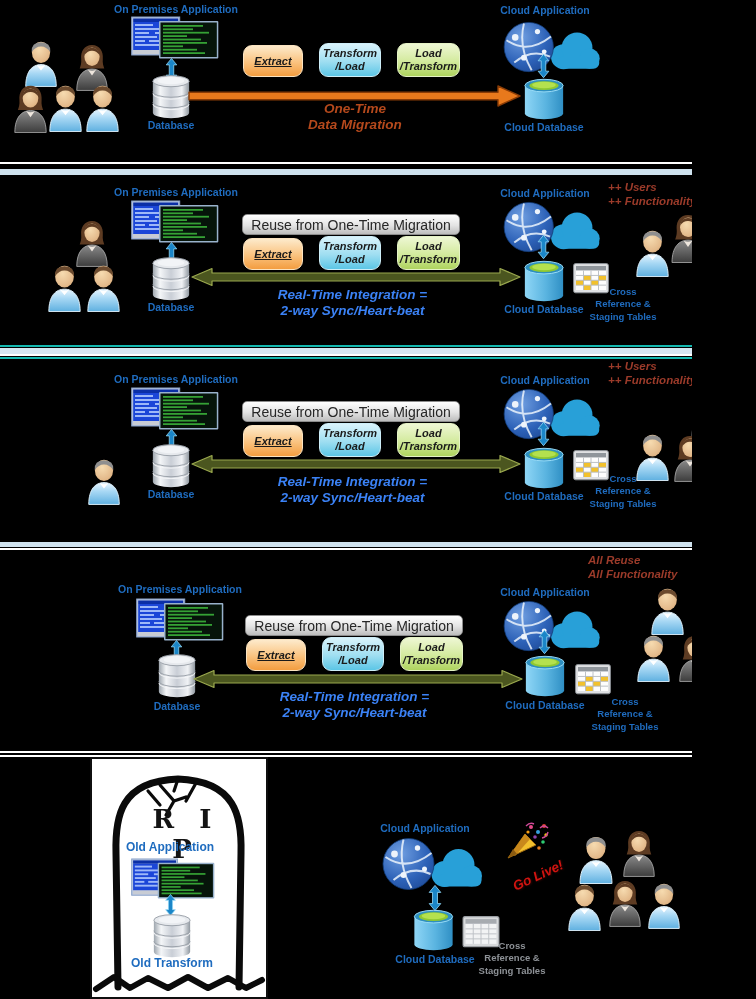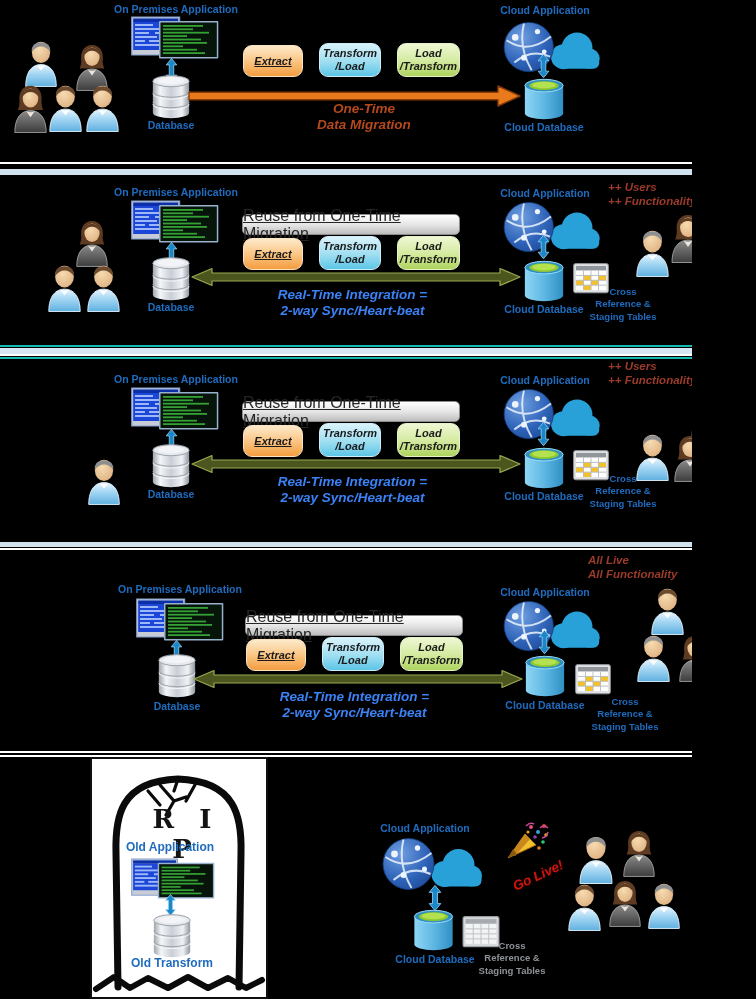--- a/index.html
+++ b/index.html
@@ -22,21 +22,21 @@
        color:#1a1a1a;display:flex;align-items:center;justify-content:center;text-align:center;
        white-space:pre-line;line-height:1.15;box-shadow:1px 2px 3px rgba(0,0,0,.55);}
   .btn.extract{background:linear-gradient(180deg,#fdeacb 0%,#fac27e 55%,#f39d40 100%);
        border:1.5px solid #fbe3c0;text-decoration:underline;}
   .btn.tl{background:linear-gradient(180deg,#d9f3fb 0%,#9fdef1 55%,#5cc6e6 100%);
        border:1.5px solid #cdeef8;}
   .btn.lt{background:linear-gradient(180deg,#eef7d4 0%,#d3ea9d 55%,#aed35e 100%);
        border:1.5px solid #e4f2c4;}
   .banner{position:absolute;background:linear-gradient(180deg,#ffffff 0%,#e3e3e3 55%,#bdbdbd 100%);
        border:1px solid #8c8c8c;border-radius:5px;display:flex;align-items:center;justify-content:center;
-       font-size:16px;color:#262626;box-shadow:1px 2px 3px rgba(0,0,0,.5);text-decoration:underline;}
+       font-size:14px;color:#262626;box-shadow:1px 2px 3px rgba(0,0,0,.5);}
   .stripe{position:absolute;left:0;width:756px;}
   .whitebox{position:absolute;background:#fff;border:2px solid #0f0f0f;box-sizing:border-box;}
   .riptext{position:absolute;font-family:"DejaVu Serif",serif;font-size:26px;letter-spacing:8px;
        color:#141414;text-align:center;font-weight:bold;}
   .golive{position:absolute;color:#cf1410;font-weight:bold;font-style:italic;font-size:13.5px;
        transform:rotate(-25deg);text-shadow:1px 1px 2px #2a0505;text-align:center;}
 </style>
 </head>
 <body>
 
@@ -236,21 +236,21 @@
 
     <div class="btn extract" style="left:243px;top:45px;width:58px;height:30px">Extract</div>
     <div class="btn tl" style="left:319px;top:43px;width:60px;height:32px">Transform
 /Load</div>
     <div class="btn lt" style="left:397px;top:43px;width:61px;height:32px">Load
 /Transform</div>
 
     <svg class="icon" style="left:188px;top:84px;width:334px;height:24px">
         <use href="#arrow-right"></use>
       </svg>
-    <div class="cap orange" style="left:264px;top:101px;width:200px">One-Time
+    <div class="cap orange" style="left:255px;top:101px;width:200px">One-Time
 Data Migration</div>
 
     <div class="lbl" style="left:485px;top:4px;width:120px">Cloud Application</div>
     <svg class="icon" style="left:500px;top:20px;width:100px;height:56px">
         <use href="#cloud-app"></use>
       </svg>
     <svg class="icon" style="left:537px;top:53px;width:13px;height:26px">
         <use href="#v-arrow"></use>
       </svg>
     <svg class="icon" style="left:520px;top:77px;width:48px;height:44px">
@@ -438,21 +438,21 @@
         <use href="#db-cloud"></use>
       </svg>
     <div class="lbl" style="left:490px;top:699px;width:110px">Cloud Database</div>
     <svg class="icon" style="left:575px;top:664px;width:36px;height:31px">
         <use href="#sheet-y"></use>
       </svg>
     <div class="lbl sm" style="left:580px;top:696px;width:90px">Cross
 Reference &amp;
 Staging Tables</div>
 
-    <div class="growth" style="left:588px;top:553px;width:140px">All Live
+    <div class="growth" style="left:588px;top:553px;width:140px">All Reuse
 All Functionality</div>
     <svg class="icon" style="left:649px;top:585px;width:37px;height:50px">
         <use href="#p-md"></use>
       </svg>
     <svg class="icon" style="left:694px;top:581px;width:36px;height:49px">
         <use href="#p-w"></use>
       </svg>
     <svg class="icon" style="left:635px;top:632px;width:37px;height:50px">
         <use href="#p-mg"></use>
       </svg>

